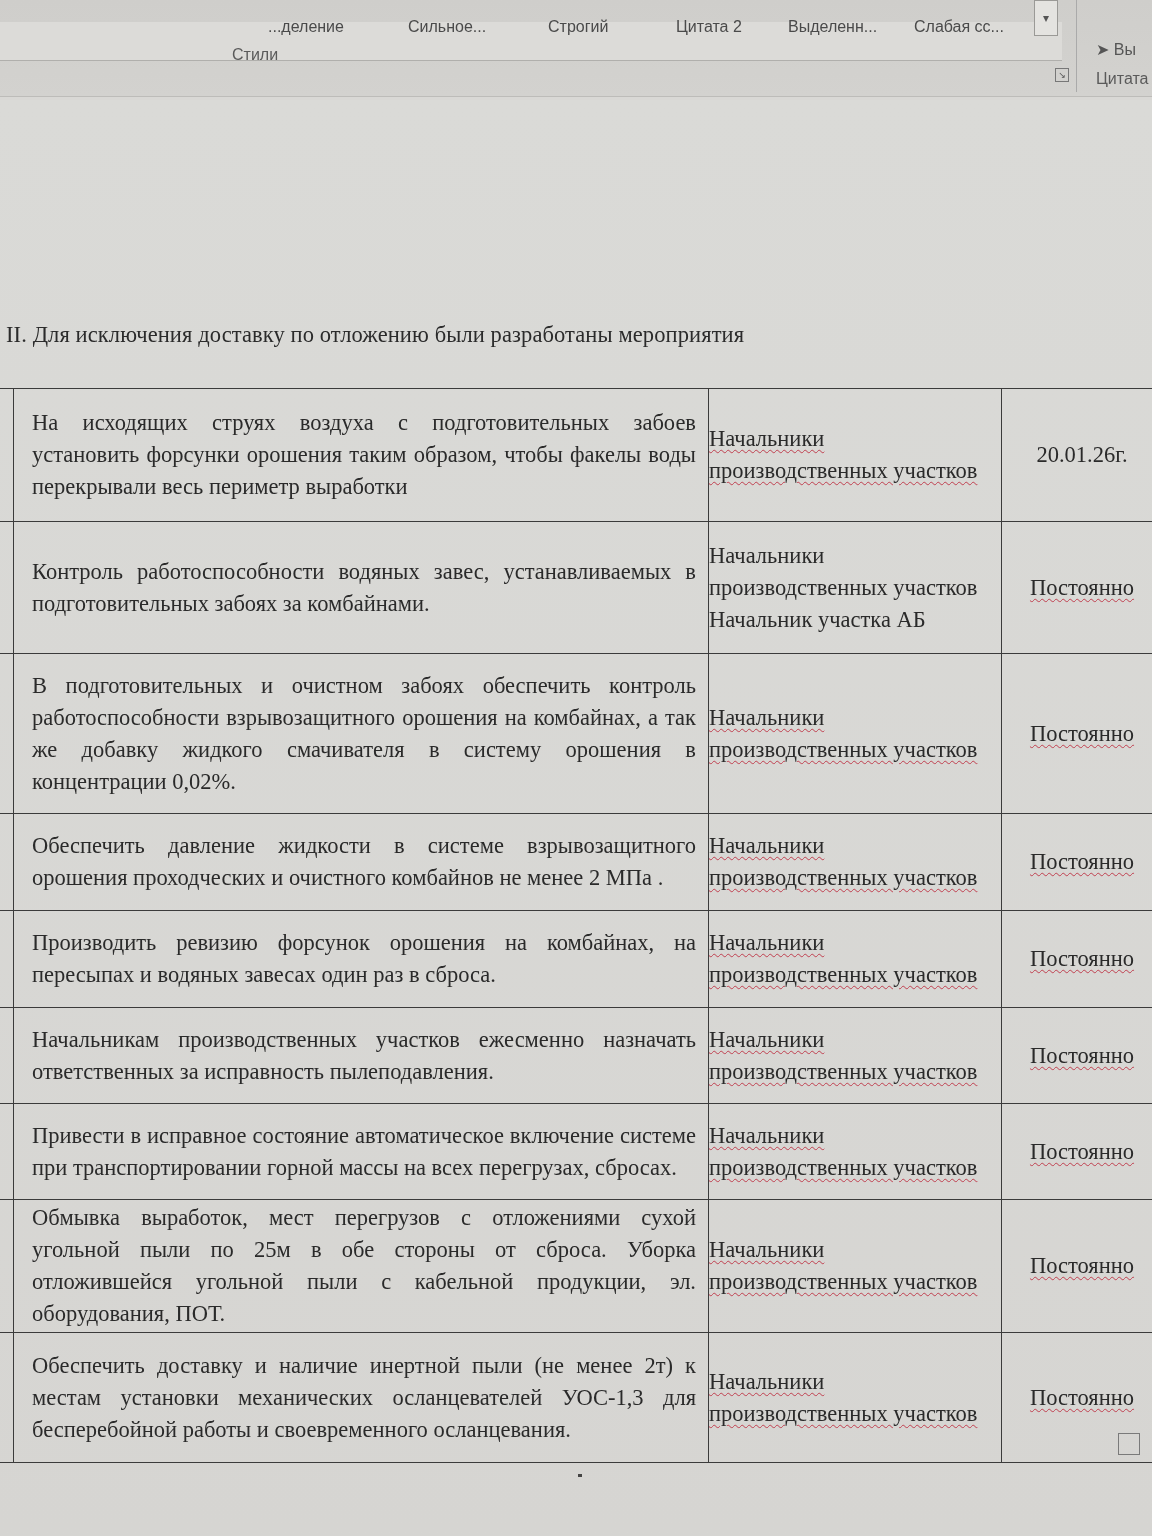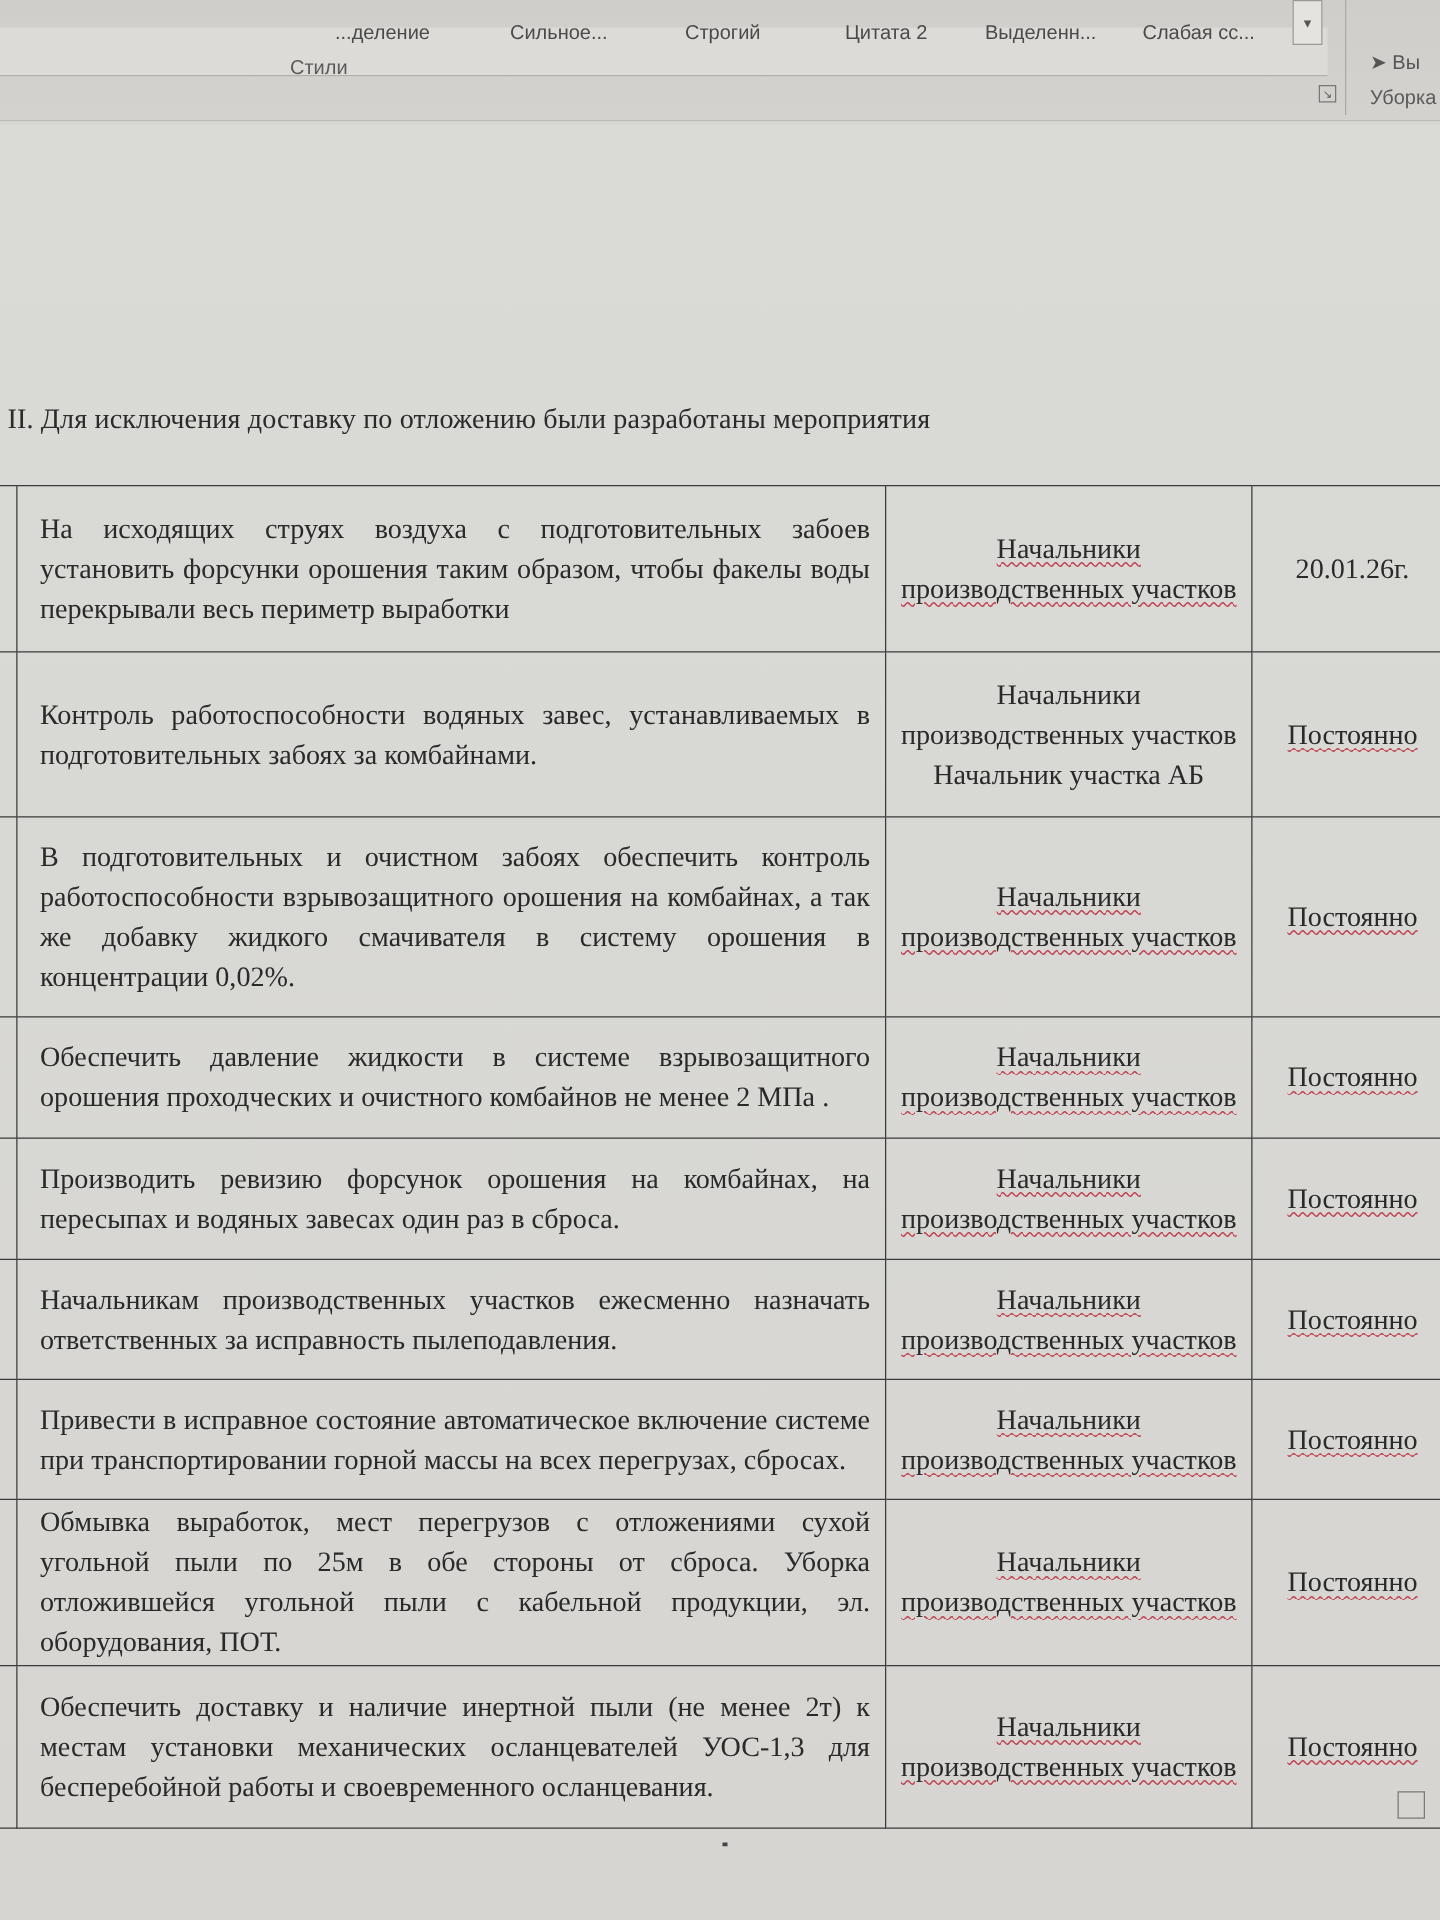--- a/index.html
+++ b/index.html
@@ -54,21 +54,21 @@
   table.plan {
     position:absolute; left:-6px; top:388px; width:1146px;
     border-collapse:collapse; table-layout:fixed;
     font-size:22.5px; line-height:32px;
   }
   table.plan td {
     border:1.5px solid #3b3b3b; vertical-align:middle; padding:0;
   }
   td.c0 { width:18px; }
   td.c1 { width:664px; text-align:justify; text-align-last:left; padding:2px 12px 2px 18px !important; }
-  td.c2 { width:292px; text-align:center; }
+  td.c2 { width:292px; text-align:left; }
   td.c3 { width:160px; text-align:center; }
   .sq { text-decoration:underline wavy #c04050; text-decoration-thickness:1px; text-underline-offset:3px; }
   .corner-handle {
     position:absolute; left:1118px; top:1433px; width:20px; height:20px;
     border:1.5px solid #7a7a7a; background:transparent;
   }
   .dot { position:absolute; left:578px; top:1474px; width:4px; height:3px; background:#444; }
 </style>
 </head>
 <body>
@@ -85,21 +85,21 @@
   <div class="gallery-more">
     <span>▾</span>
   </div>
   <span class="group-label" style="left:232px; top:46px;">Стили</span>
   <span class="launcher">↘</span>
   <div class="ribbon-divider"></div>
   <div class="select-btn">
     <span>➤</span>
     <span>Вы</span>
   </div>
-  <span class="group-label" style="left:1096px; top:70px;">Уборка</span>
+  <span class="group-label" style="left:1096px; top:70px;">Цитата</span>
 </div>
 
 <div class="page"></div>
 
 <div class="heading">II. Для исключения доставку по отложению были разработаны мероприятия</div>
 
 <table class="plan">
   <tbody>
     <tr style="height:133px">
       <td class="c0"></td>

